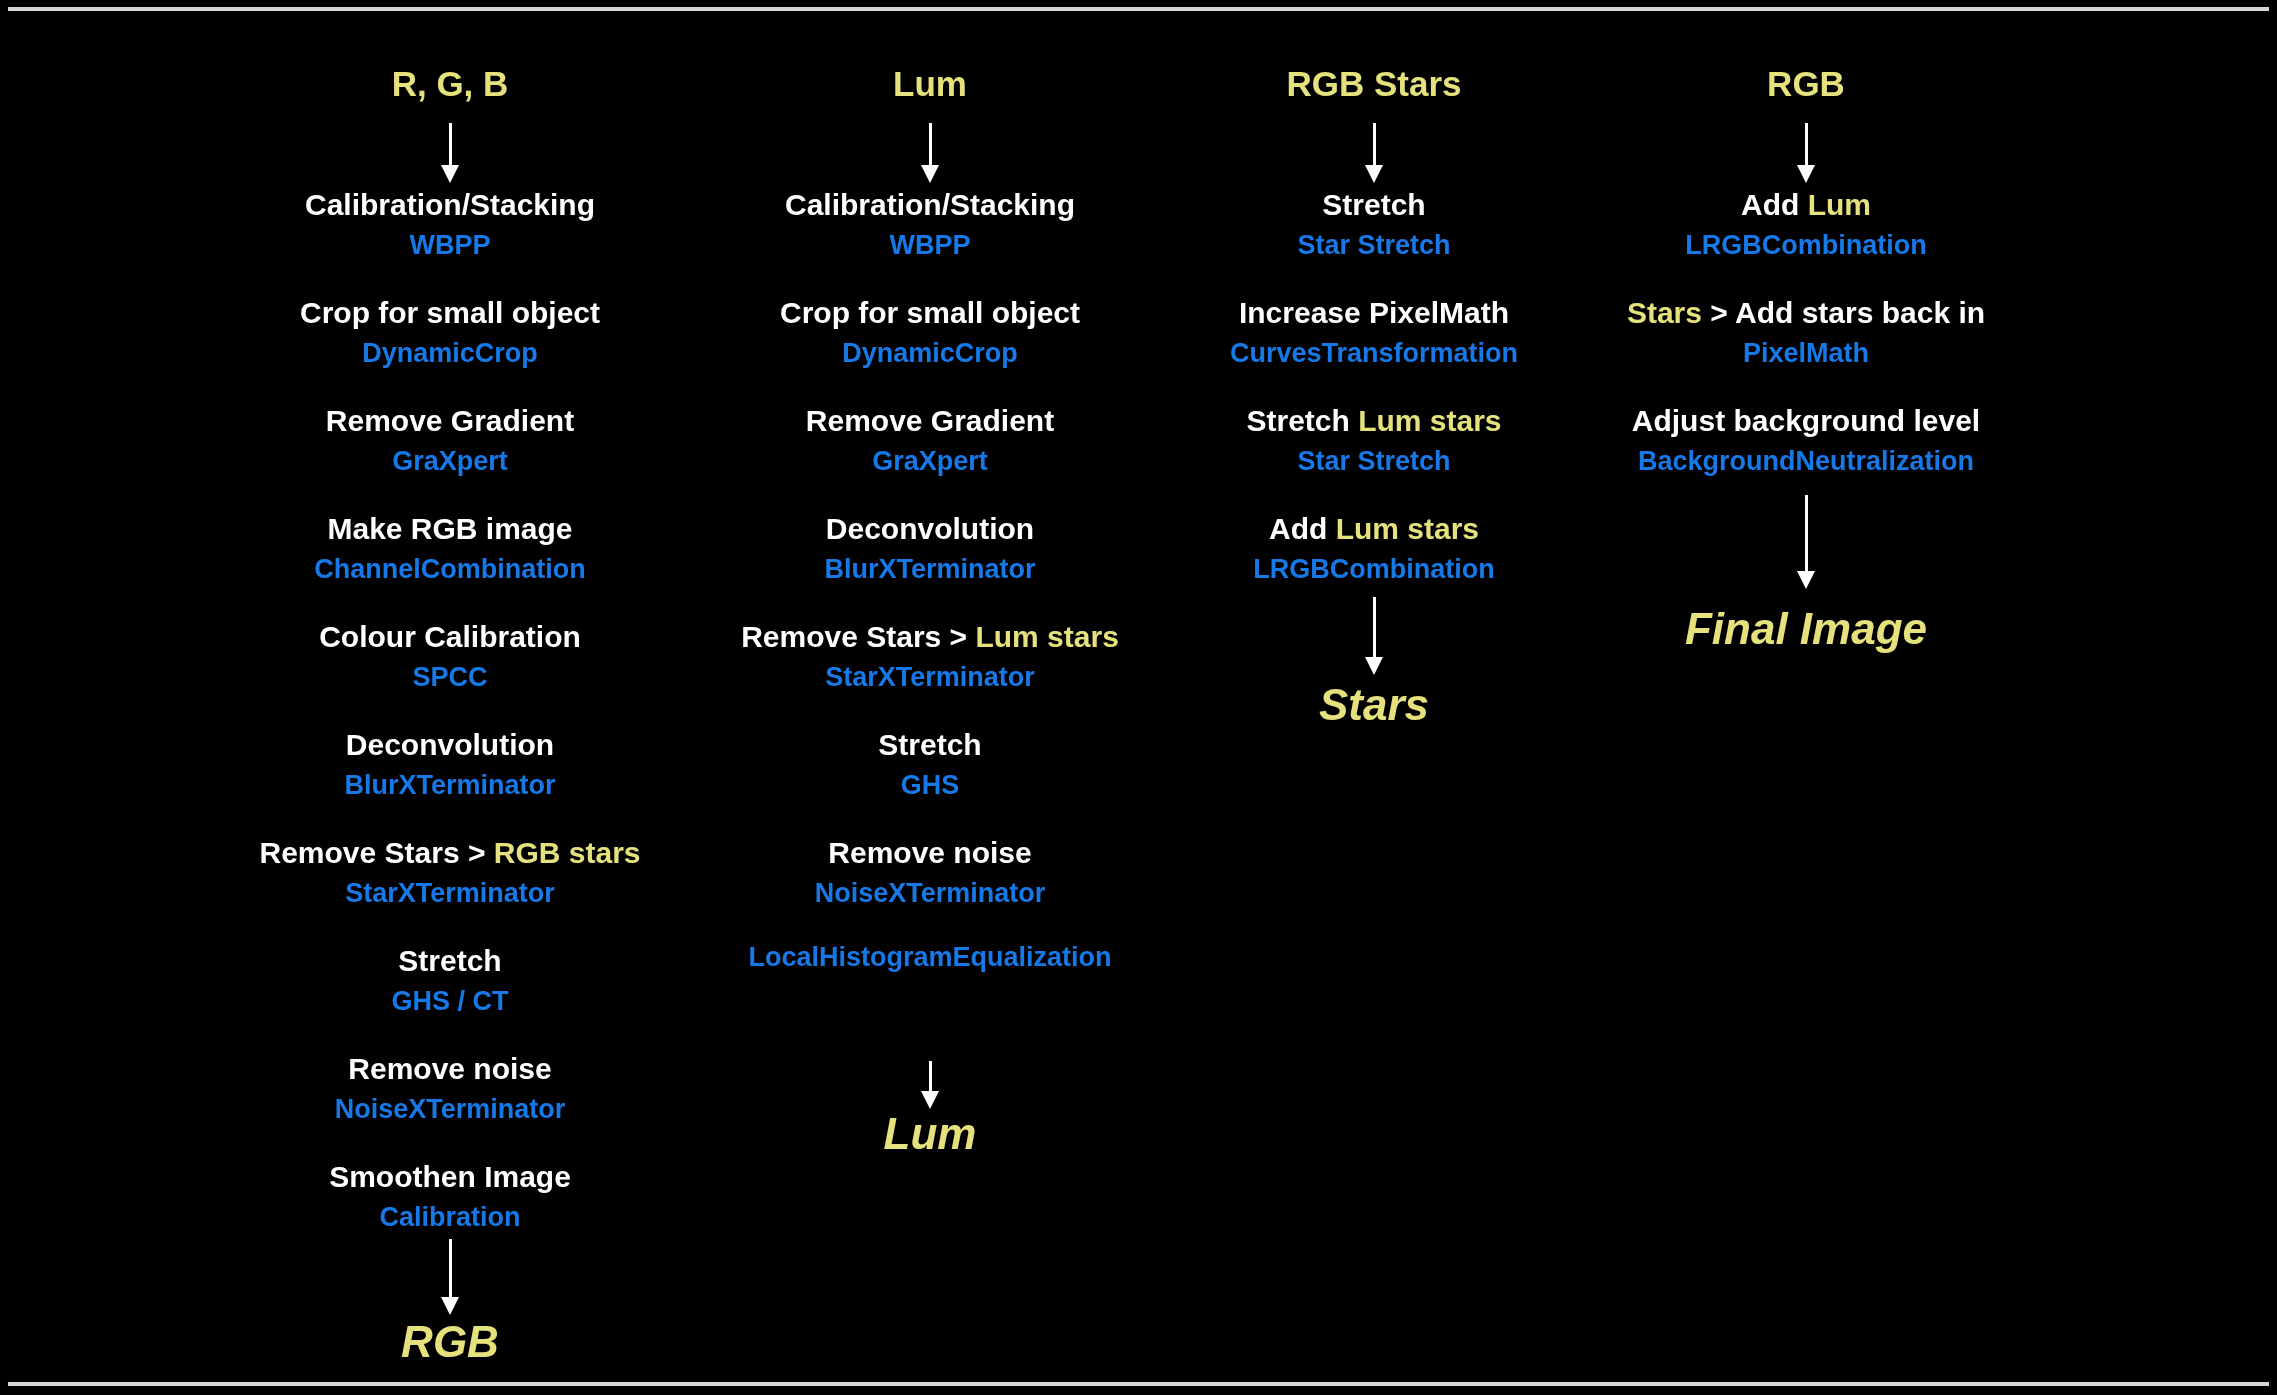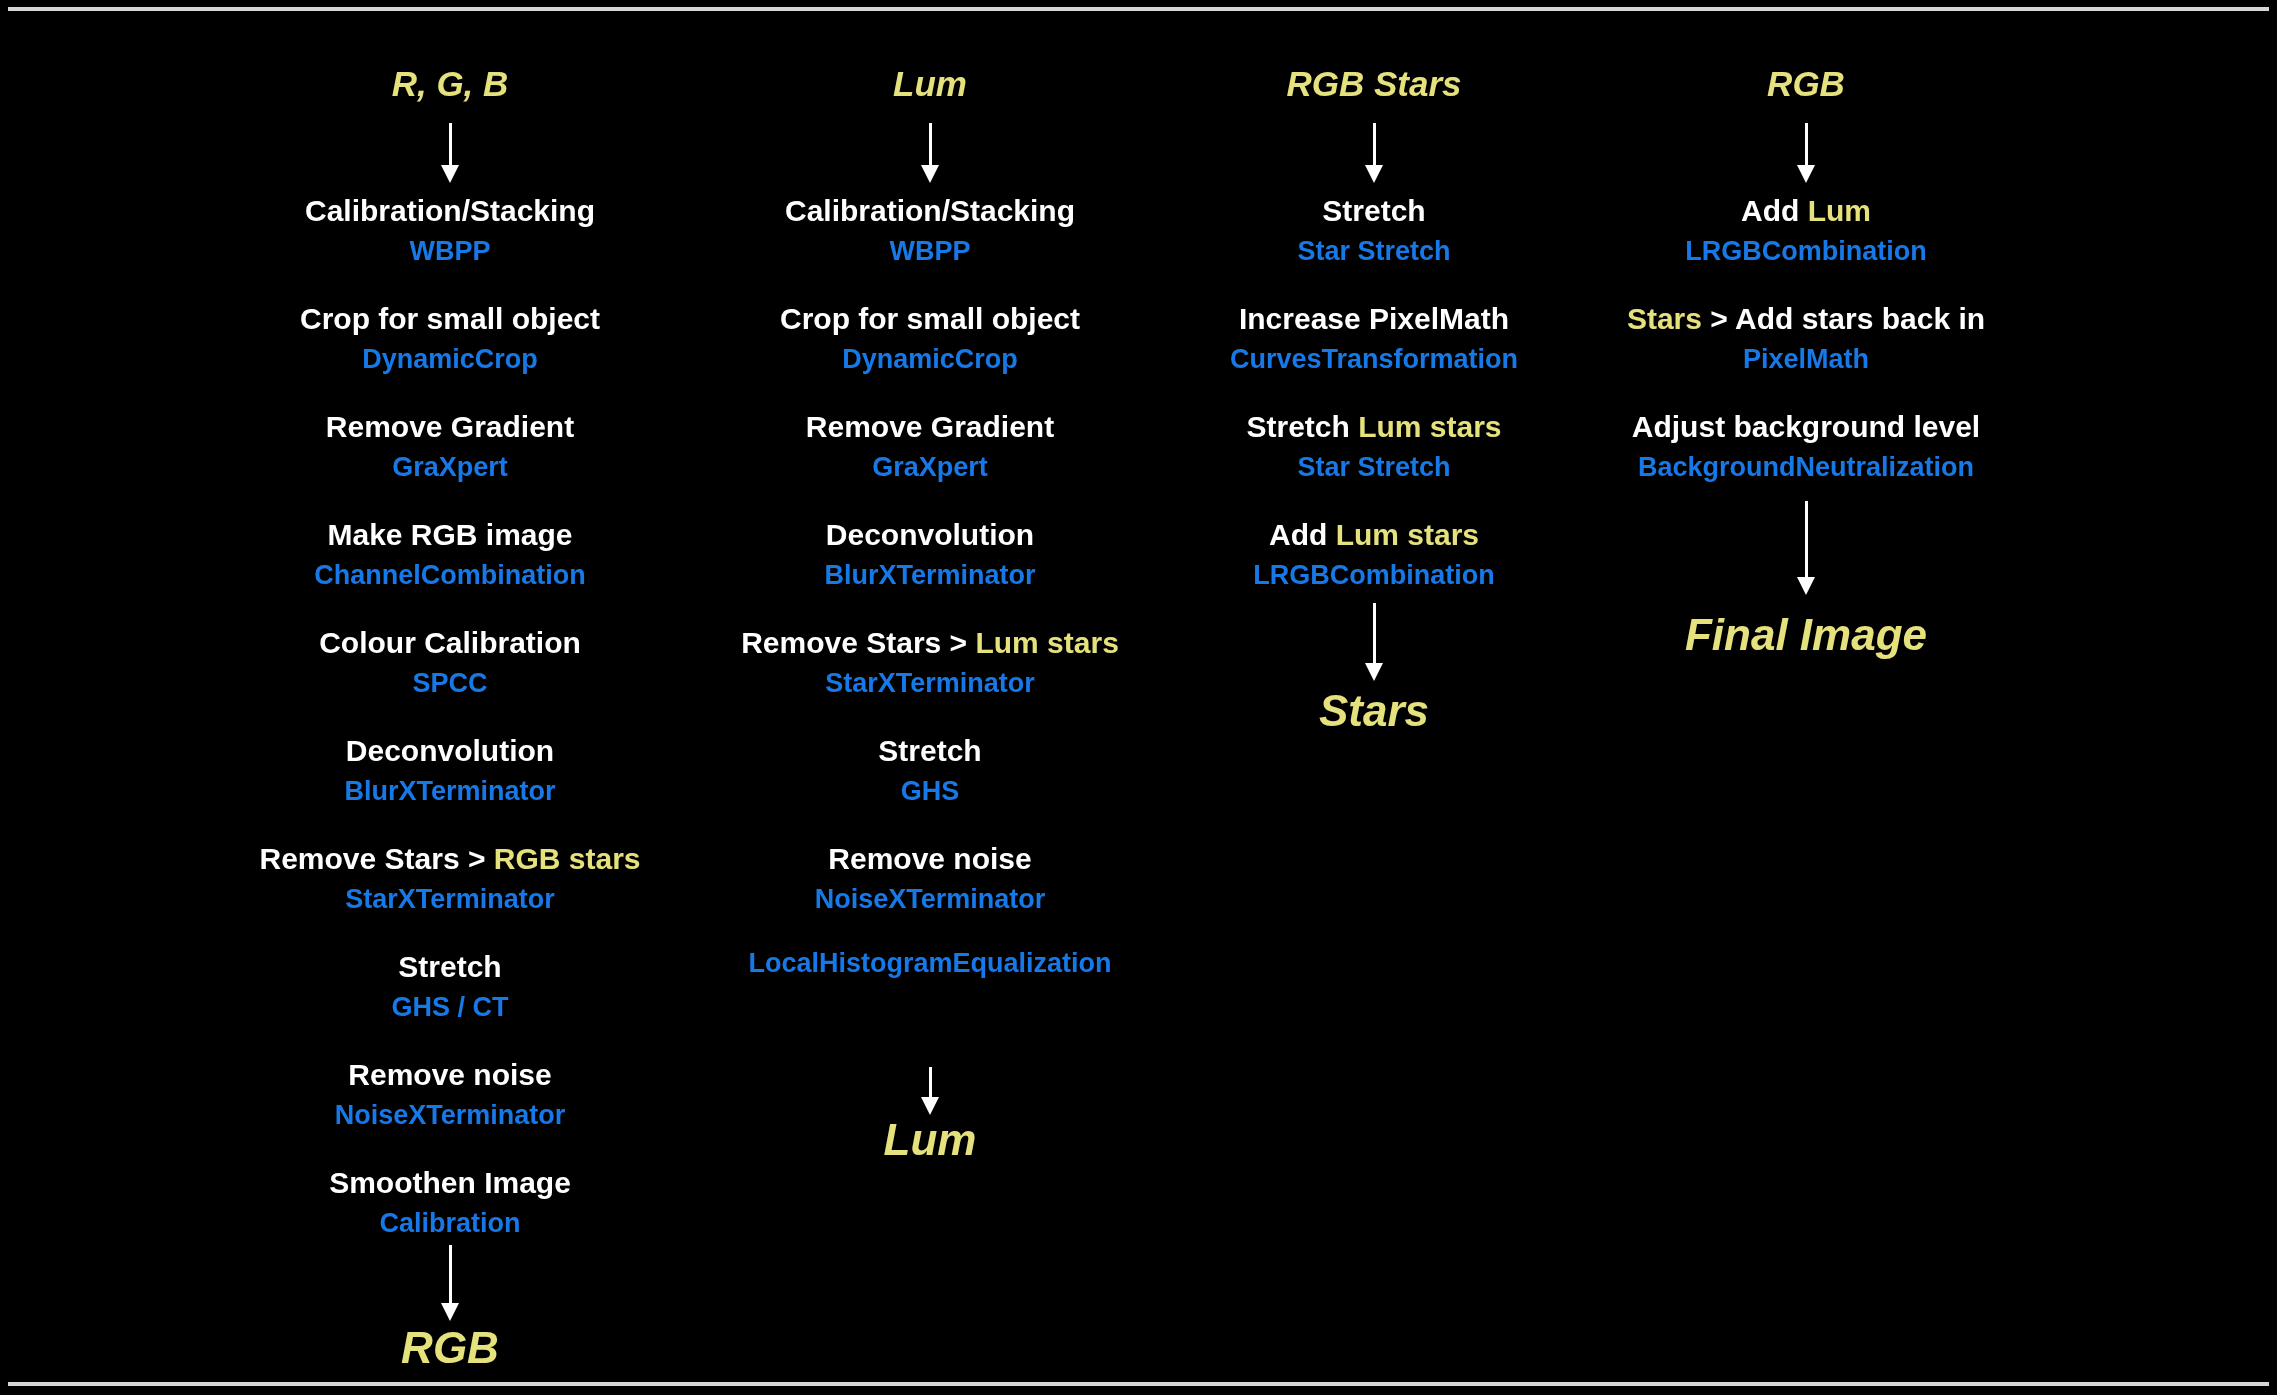--- a/index.html
+++ b/index.html
@@ -22,33 +22,33 @@
 
   .column{position:absolute;top:0;width:600px;text-align:center;}
   .col-1{left:150px;}
   .col-2{left:630px;}
   .col-3{left:1074px;}
   .col-4{left:1506px;}
 
   .col-header{
     margin:0;padding-top:61px;
     font-size:35px;line-height:46px;
-    font-weight:bold;font-style:italic;
+    font-weight:bold;
     color:var(--yellow);
   }
   .arrow{display:flex;flex-direction:column;align-items:center;}
   .header-arrow{margin-top:16px;}
   .shaft{width:3px;height:42px;background:var(--white);}
   .head{
     width:0;height:0;
     border-left:9px solid transparent;
     border-right:9px solid transparent;
     border-top:18px solid var(--white);
   }
-  .steps{margin-top:6px;}
+  .steps{}
   .step{height:108px;}
   .step-label{
     font-size:30px;line-height:44px;
     font-weight:bold;color:var(--white);
     white-space:nowrap;
   }
   .hl{color:var(--yellow);}
   .step-tool{
     font-size:27px;line-height:36px;
     font-weight:bold;color:var(--blue);

